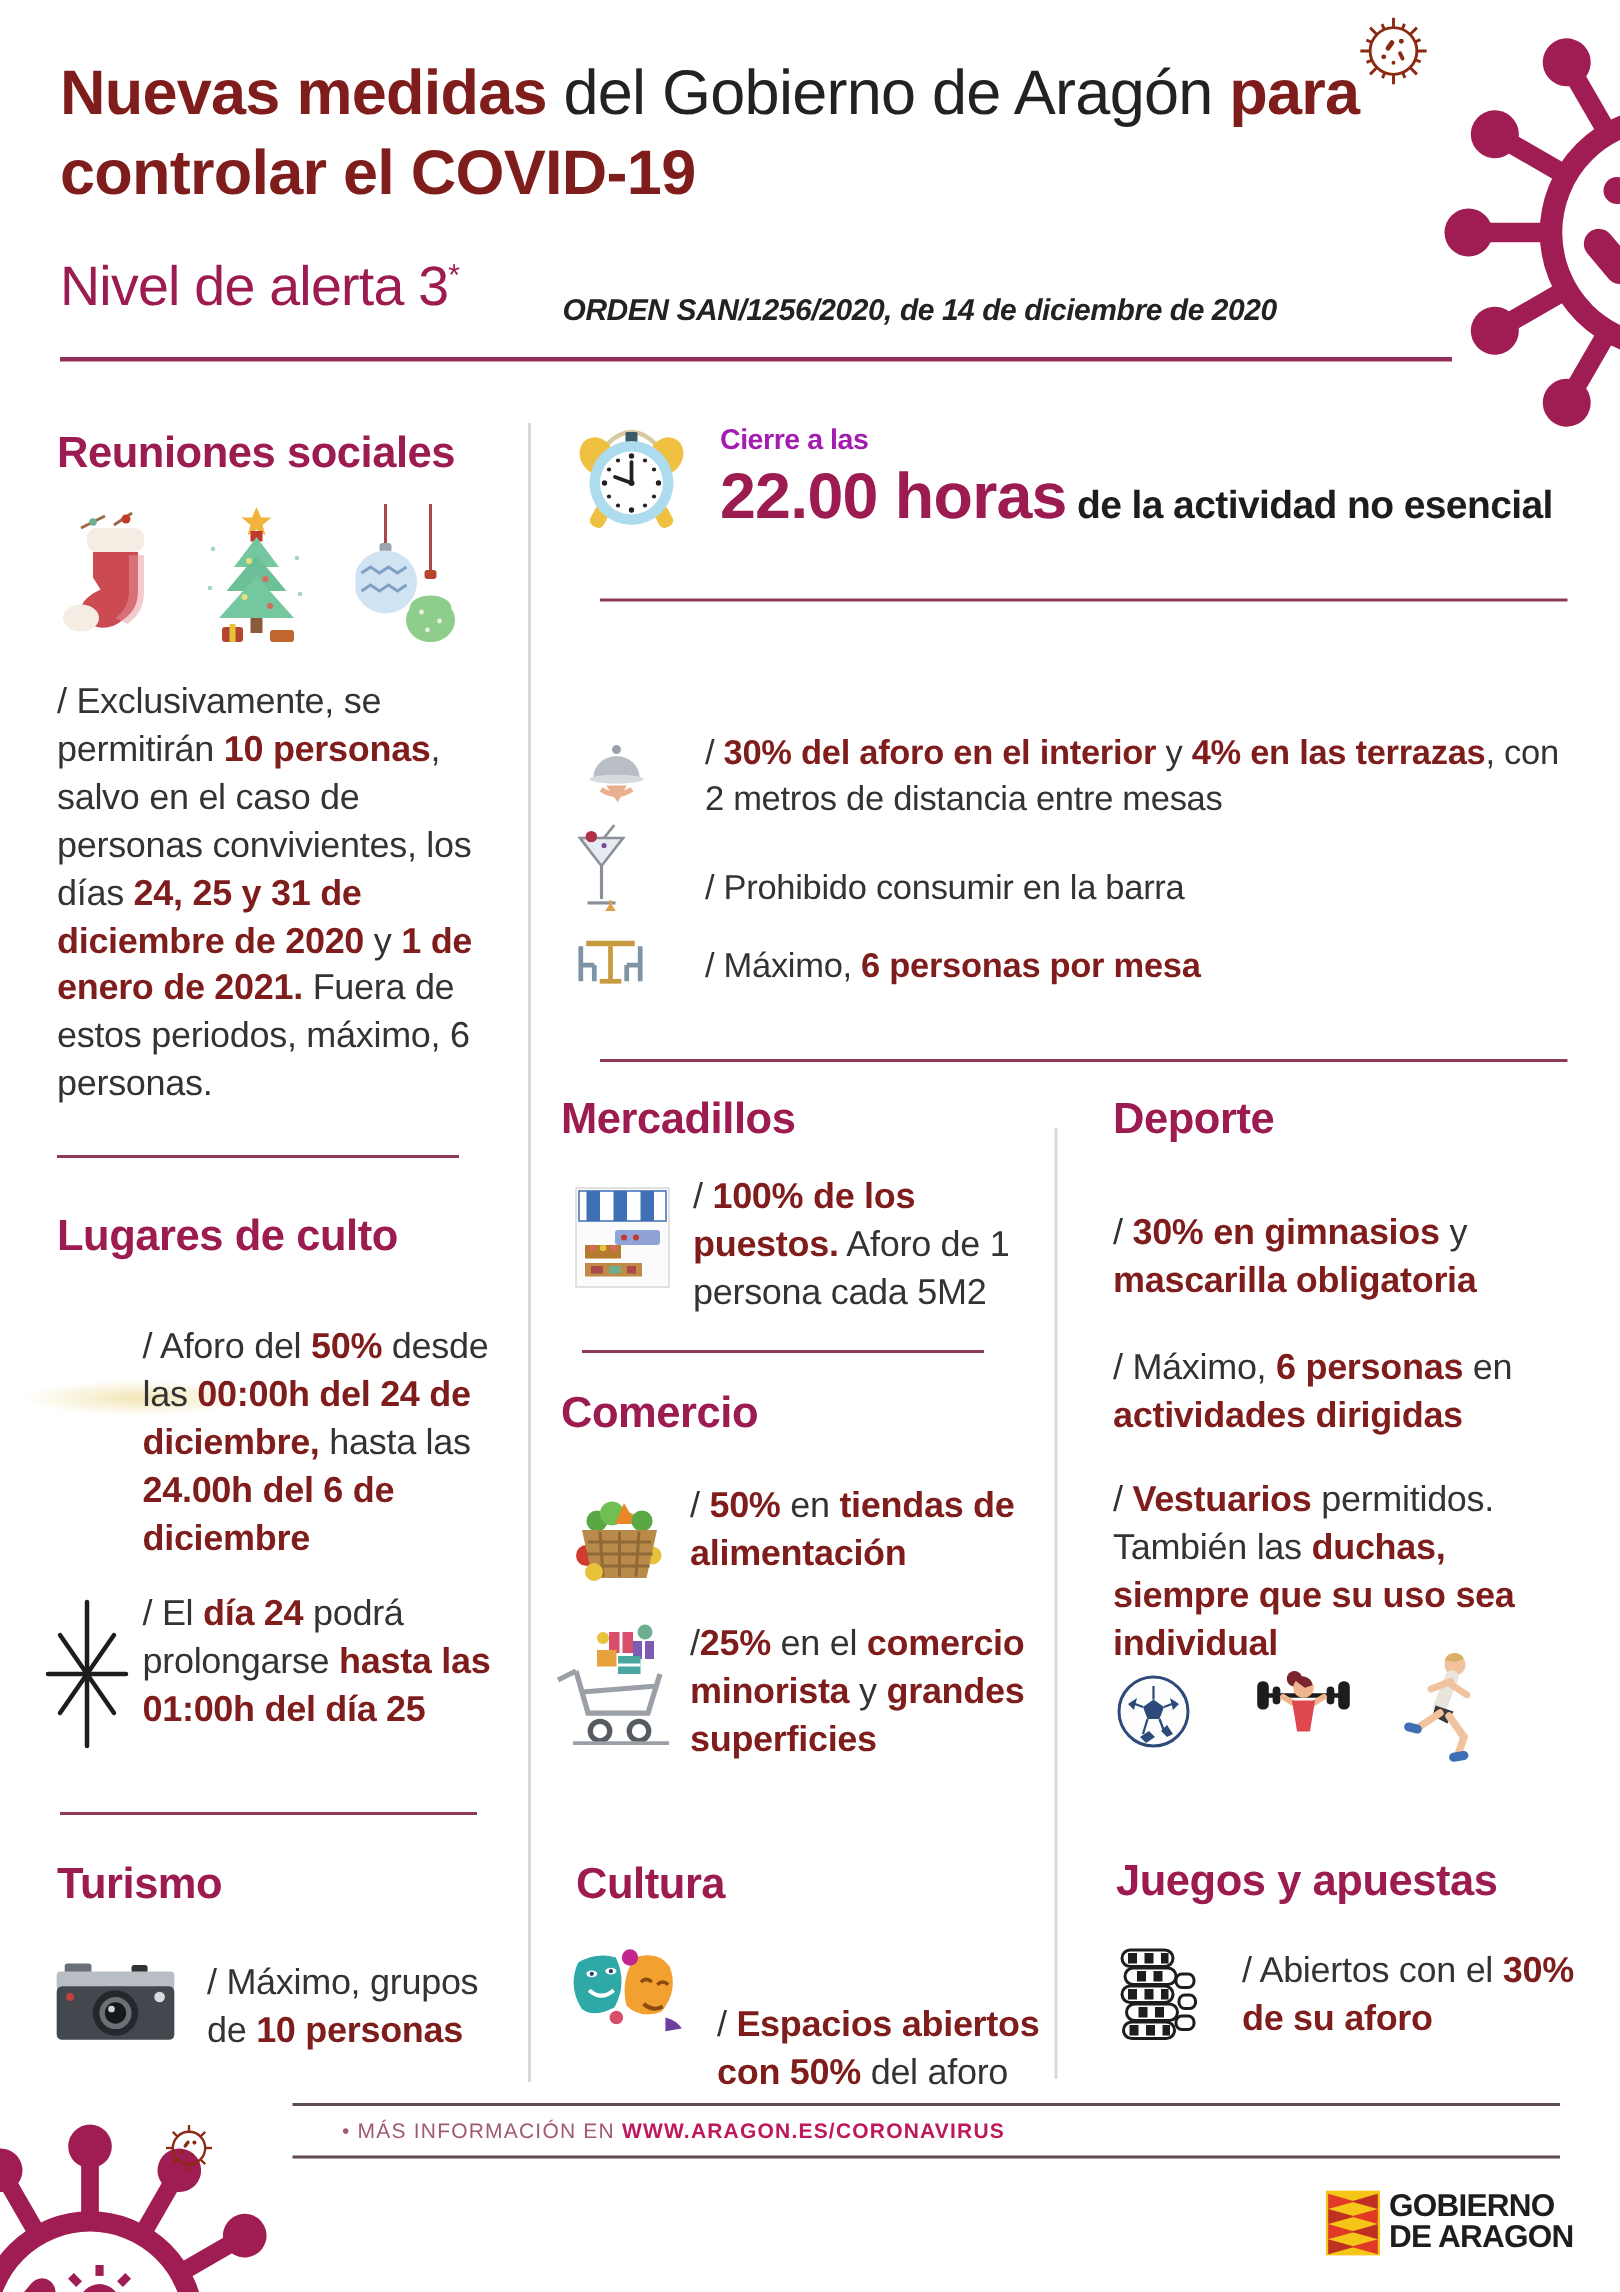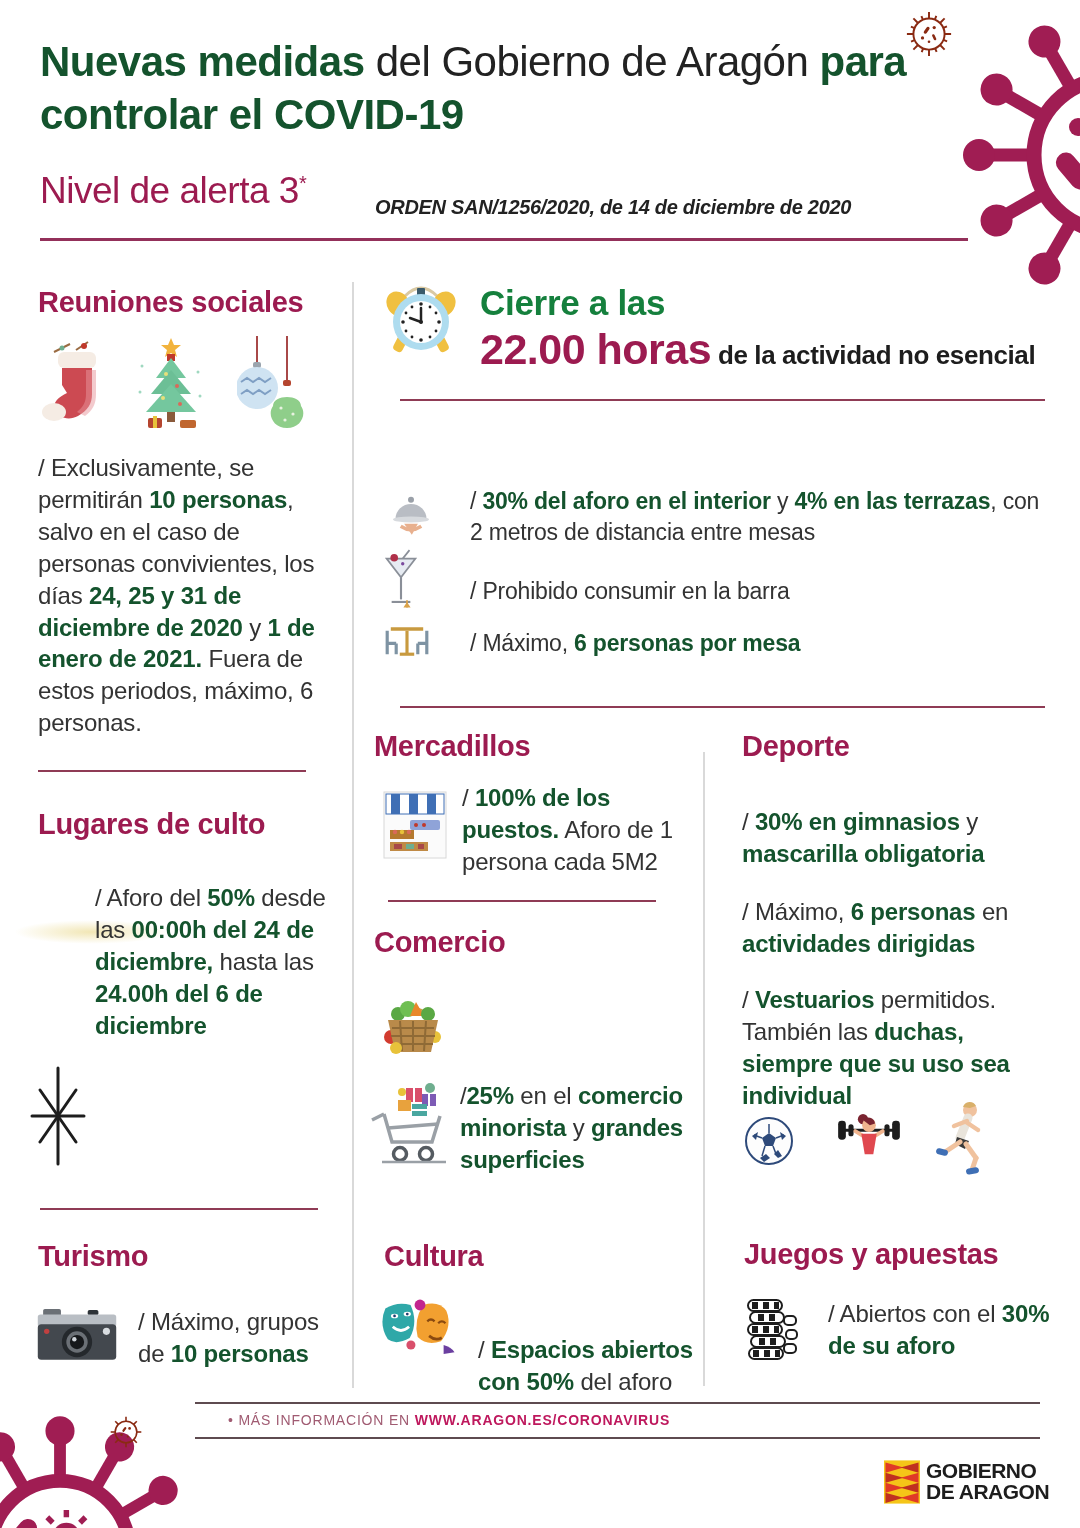--- a/index.html
+++ b/index.html
@@ -1,31 +1,31 @@
 <!DOCTYPE html>
 <html><head>
 <meta charset="utf-8">
 <style>
   html,body{margin:0;padding:0;background:#fff;}
   #page{position:relative;width:1080px;height:1528px;background:#ffffff;overflow:hidden;
         font-family:"Liberation Sans",sans-serif;color:#2e2e2e;}
   .abs{position:absolute;}
   .accent{color:#9c1b50;}
-  .b{font-weight:bold;color:#14532d;}
+  .b{font-weight:bold;color:#7f1d1d;}
   .title{font-size:42px;line-height:1.26;letter-spacing:-0.5px;color:#222;font-weight:500;width:880px;}
   .title .accent{font-weight:bold;}
   .alert{font-size:37px;font-weight:400;color:#9c1b50;letter-spacing:-0.5px;}
   .alert sup{font-size:20px;}
   .order{font-size:20px;font-style:italic;font-weight:bold;color:#222;letter-spacing:-0.3px;}
   .sec-title{font-size:29px;font-weight:bold;color:#9c1b50;letter-spacing:-0.3px;}
   .body-txt{font-size:24px;line-height:1.33;letter-spacing:-0.2px;color:#333;}
   .rule{height:2px;background:#8f3b55;}
   .rule-thick{height:3px;background:#93305a;}
   .vdiv{width:2px;background:#d9d9d9;}
-  .closing-l1{font-size:35px;font-weight:bold;color:#15803d;letter-spacing:-0.3px;}
+  .closing-l1{font-size:19px;font-weight:bold;color:#a21caf;letter-spacing:-0.3px;}
   .closing-time{font-size:43px;font-weight:bold;color:#9c1b50;letter-spacing:-0.5px;}
   .closing-l2{font-size:26px;font-weight:bold;color:#1d1d1d;letter-spacing:-0.4px;}
   .foot-line{height:2px;background:#5e4b50;}
   .foot-info{font-size:14px;letter-spacing:0.8px;color:#a05b72;font-weight:500;}
   .foot-info .b{color:#be185d;}
   .logo-text{font-size:21px;font-weight:bold;color:#1d1d1d;line-height:1.0;letter-spacing:-0.5px;}
   .candle-glow{width:155px;height:24px;border-radius:50%;
      background:radial-gradient(ellipse at center, rgba(230,210,120,0.55), rgba(255,255,255,0) 70%);}
   .icon-row svg{display:inline-block;vertical-align:top;}
 </style>
@@ -205,20 +205,21 @@
   <div class="abs body-txt" style="left:95px;top:882px;width:240px;"><span>/ Aforo del </span><span class="b">50%</span><span>  desde las </span><span class="b">00:00h del 24 de diciembre,</span><span> hasta las </span><span class="b">24.00h del 6 de diciembre</span></div>
 
   <svg class="abs" style="left:30px;top:1066px;" width="56" height="100" viewBox="0 0 56 100">
     <g stroke="#1d1d1d" stroke-width="3" stroke-linecap="round">
       <line x1="28" y1="2" x2="28" y2="98"></line>
       <line x1="2" y1="50" x2="54" y2="50"></line>
       <line x1="10" y1="24" x2="46" y2="76"></line>
       <line x1="46" y1="24" x2="10" y2="76"></line>
     </g>
   </svg>
+  <div class="abs body-txt" style="left:95px;top:1060px;width:244px;"><span>/ El </span><span class="b">día 24</span><span> podrá prolongarse </span><span class="b">hasta las 01:00h del día 25</span></div>
 
   <div class="abs rule" style="left:40px;top:1208px;width:278px;"></div>
 
   <div class="abs sec-title" style="left:38px;top:1240px;">Turismo</div>
   <svg class="abs" style="left:36px;top:1306px;" width="82" height="56" viewBox="0 0 92 62">
     <rect x="8" y="3" width="20" height="8" rx="2" fill="#6b7076"></rect>
     <rect x="58" y="4" width="12" height="6" rx="2" fill="#2e3338"></rect>
     <rect x="2" y="9" width="88" height="14" rx="3" fill="#b9bec4"></rect>
     <rect x="2" y="20" width="88" height="40" rx="4" fill="#43484e"></rect>
     <circle cx="46" cy="40" r="17" fill="#24282c"></circle>
@@ -338,20 +339,21 @@
     <g stroke="#8f6a36" stroke-width="2">
       <line x1="14" y1="38" x2="56" y2="38"></line>
         <line x1="13" y1="46" x2="57" y2="46"></line>
         <line x1="15" y1="54" x2="55" y2="54"></line>
       <line x1="22" y1="31" x2="24" y2="61"></line>
         <line x1="35" y1="31" x2="35" y2="61"></line>
         <line x1="48" y1="31" x2="46" y2="61"></line>
     </g>
     <circle cx="18" cy="58" r="6" fill="#e8c23a"></circle>
   </svg>
+  <div class="abs body-txt" style="left:460px;top:988px;width:250px;"><span>/ </span><span class="b">50%</span><span> en </span><span class="b">tiendas de alimentación</span></div>
 
   <svg class="abs" style="left:368px;top:1080px;" width="90" height="92" viewBox="0 0 90 92">
     <g>
       <rect x="38" y="8" width="16" height="14" fill="#d94f6b"></rect>
         <line x1="46" y1="8" x2="46" y2="22" stroke="#fff" stroke-width="2"></line>
       <rect x="54" y="14" width="14" height="12" fill="#7d5bb5"></rect>
         <line x1="61" y1="14" x2="61" y2="26" stroke="#fff" stroke-width="2"></line>
       <rect x="30" y="20" width="13" height="11" fill="#e8a23d"></rect>
       <rect x="44" y="24" width="15" height="12" fill="#4aa7a0"></rect>
         <line x1="44" y1="30" x2="59" y2="30" stroke="#fff" stroke-width="2"></line>

